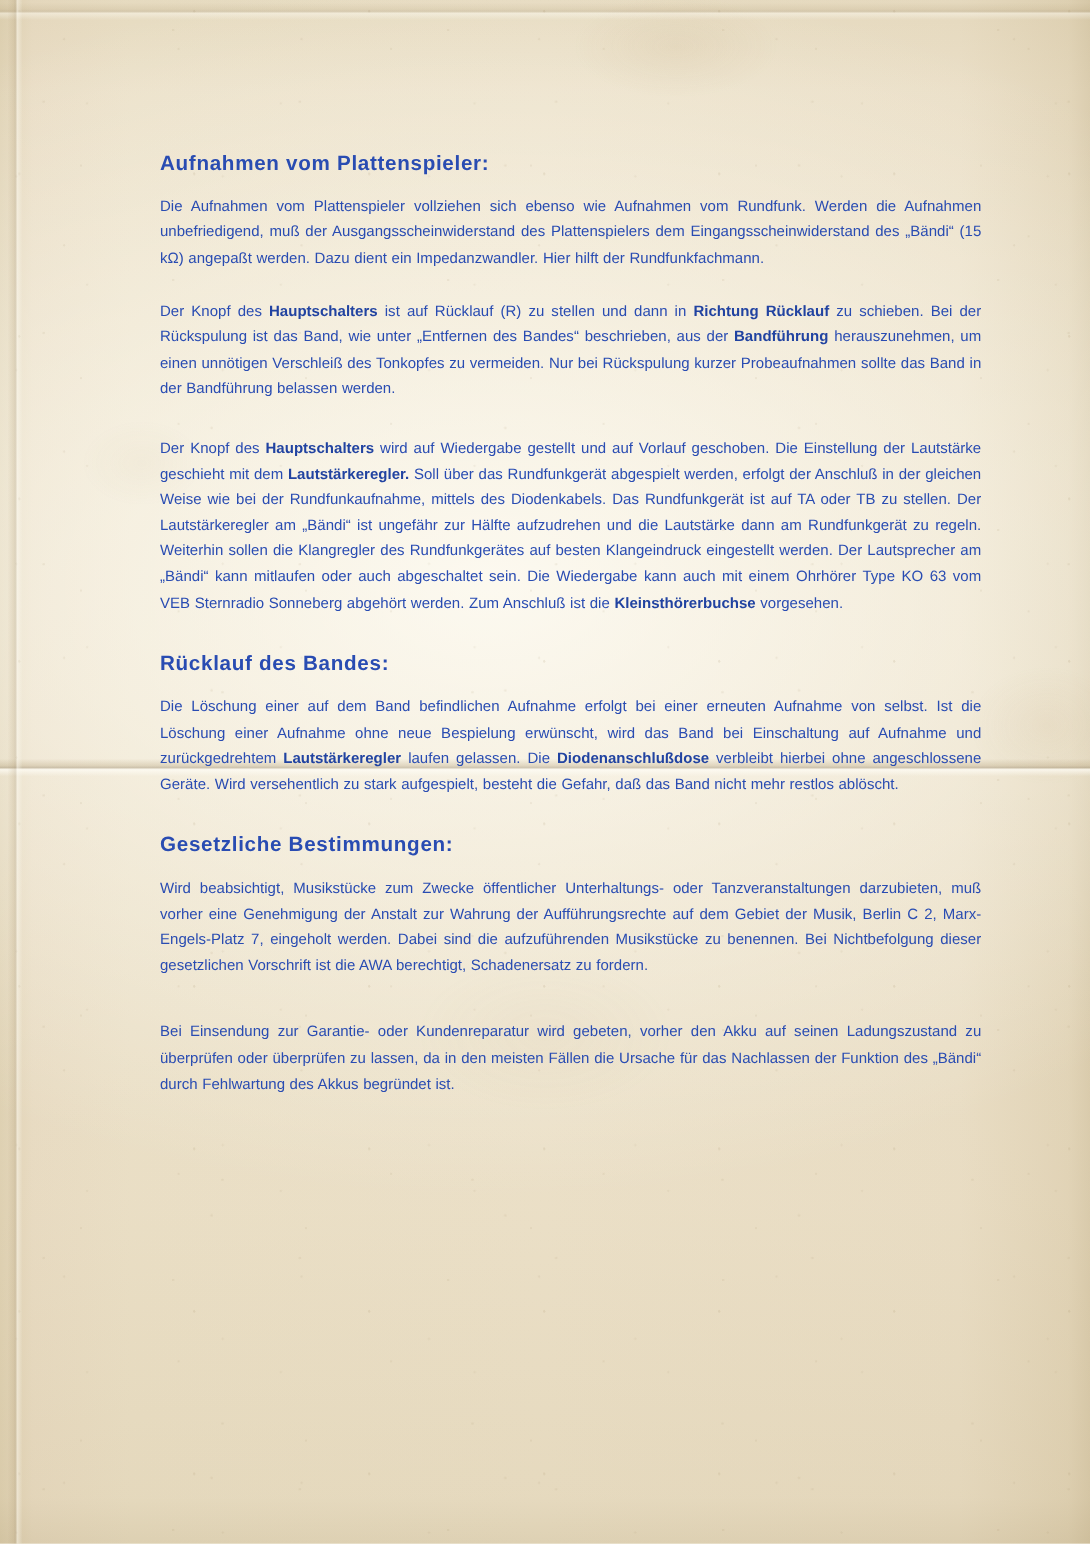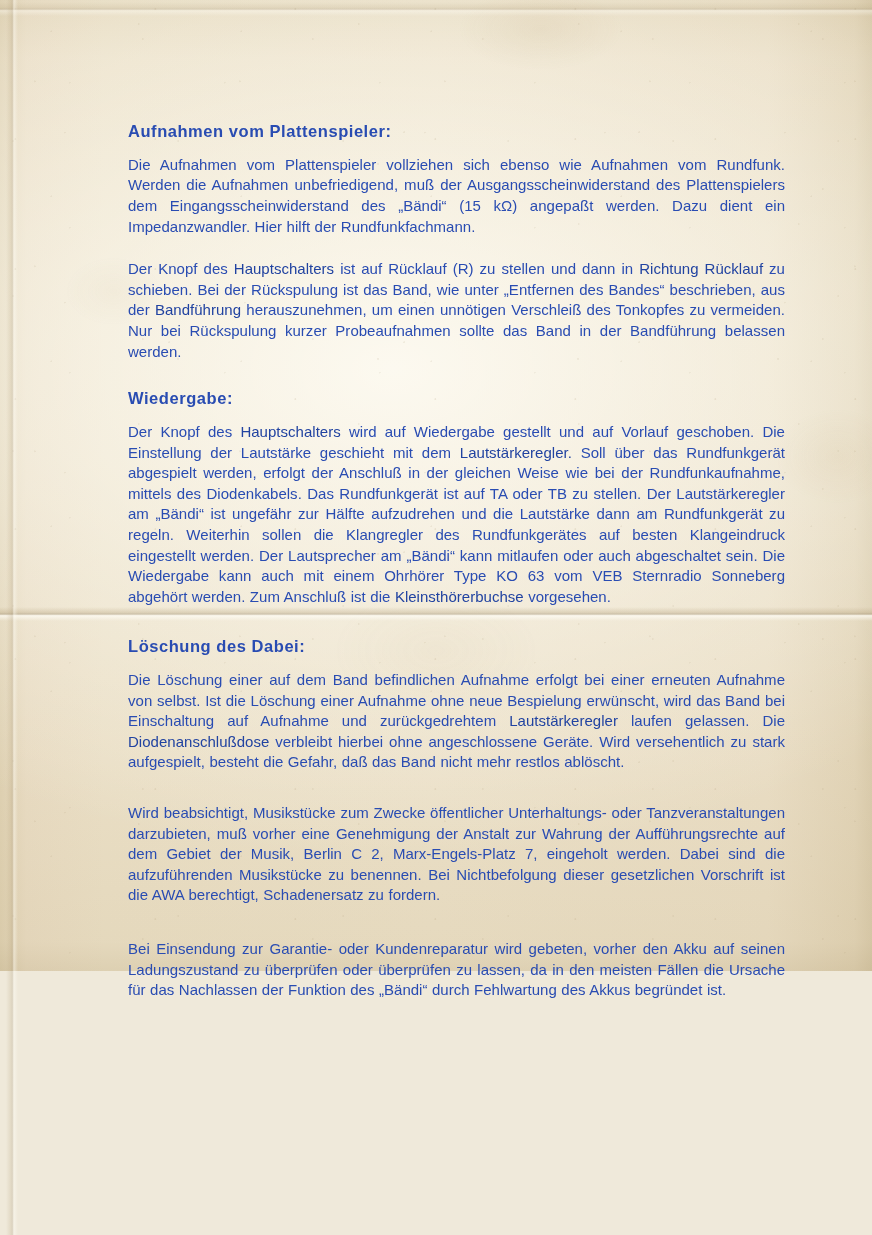--- a/index.html
+++ b/index.html
@@ -10,21 +10,21 @@
     width: 872px;
     height: 1235px;
     overflow: hidden;
     font-family: "Liberation Sans", sans-serif;
     background: #efe9da;
   }
 
   #page {
     position: relative;
     width: 872px;
-    height: 971px;
+    height: 1235px;
     box-sizing: border-box;
     background:
       radial-gradient(ellipse 1100px 700px at 45% 38%, rgba(255,253,246,0.85) 0%, rgba(255,253,246,0.0) 70%),
       linear-gradient(180deg, #efe8d7 0%, #f5efe2 6%, #f6f1e4 30%, #f4eee0 55%, #f3ecdd 78%, #eee6d4 97%, #e6ddc8 100%),
       linear-gradient(90deg, #e9e1cd 0%, #f3ecdf 3%, #f5f0e3 12%, #f6f1e5 50%, #f4eee1 88%, #ece4d2 98%, #e4dbc6 100%);
     background-blend-mode: normal, multiply, normal;
   }
 
   
   #grain {
@@ -103,32 +103,32 @@
     font-size: 16.5px;
     font-weight: bold;
     letter-spacing: .55px;
     color: #2a4cb0;
     line-height: 1.2;
     text-rendering: optimizeLegibility;
   }
 
   p.para {
     margin: 0 0 12px 0;
-    font-size: 15px;
+    font-size: 12px;
     line-height: 20.6px;
     color: #2a4cb0;
     text-align: justify;
     text-justify: inter-word;
     letter-spacing: .02px;
     word-spacing: .3px;
   }
   p.para:last-child { margin-bottom: 0; }
 
   b, .b {
-    font-weight: normal;
+    font-weight: bold;
     color: #22439f;
   }
   .spaced { letter-spacing: 1.9px; }
 
   
   #content { filter: saturate(1.02); }
 </style>
 </head>
 <body>
 
@@ -145,30 +145,30 @@
       <section class="section">
         <h2 class="heading">Aufnahmen vom Plattenspieler:</h2>
         <p class="para"><span>Die Aufnahmen vom Plattenspieler vollziehen sich ebenso wie Aufnahmen vom Rundfunk. Werden die Aufnahmen unbefriedigend, muß der Ausgangsscheinwiderstand des Plattenspielers dem Eingangsscheinwiderstand des „Bändi“ (15 kΩ) angepaßt werden. Dazu dient ein Impedanzwandler. Hier hilft der Rundfunkfachmann.</span></p>
       </section>
       <div style="height: 22px;"></div>
       <section class="section">
         <p class="para"><span>Der Knopf des </span><span class="b">Hauptschalters</span><span> ist auf Rücklauf (R) zu stellen und dann in </span><span class="b">Richtung Rücklauf</span><span> zu schieben. Bei der Rückspulung ist das Band, wie unter „Entfernen des Bandes“ beschrieben, aus der </span><span class="b">Bandführung</span><span> herauszunehmen, um einen unnötigen Verschleiß des Tonkopfes zu vermeiden. Nur bei Rückspulung kurzer Probeaufnahmen sollte das Band in der Bandführung belassen werden.</span></p>
       </section>
       <div style="height: 27px;"></div>
       <section class="section">
-        <h2 class="heading">Wiedergabe:</h2>
         <p class="para"><span>Der Knopf des </span><span class="b">Hauptschalters</span><span> wird auf Wiedergabe gestellt und auf Vorlauf geschoben. Die Einstellung der Lautstärke geschieht mit dem </span><span class="b">Lautstärkeregler.</span><span> Soll über das Rundfunkgerät abgespielt werden, erfolgt der Anschluß in der gleichen Weise wie bei der Rundfunkaufnahme, mittels des Diodenkabels. Das Rundfunkgerät ist auf TA oder TB zu stellen. Der Lautstärkeregler am „Bändi“ ist ungefähr zur Hälfte aufzudrehen und die Lautstärke dann am Rundfunkgerät zu regeln. Weiterhin sollen die Klangregler des Rundfunkgerätes auf besten Klangeindruck eingestellt werden. Der Lautsprecher am „Bändi“ kann mitlaufen oder auch abgeschaltet sein. Die Wiedergabe kann auch mit einem Ohrhörer Type KO 63 vom VEB Sternradio Sonneberg abgehört werden. Zum Anschluß ist die </span><span class="b">Kleinsthörerbuchse</span><span> vorgesehen.</span></p>
       </section>
       <div style="height: 30px;"></div>
       <section class="section">
-        <h2 class="heading">Löschung des Dabei:</h2>
+        <h2 class="heading">Rücklauf des Bandes:</h2>
         <p class="para"><span>Die Löschung einer auf dem Band befindlichen Aufnahme erfolgt bei einer erneuten Aufnahme von selbst. Ist die Löschung einer Aufnahme ohne neue Bespielung erwünscht, wird das Band bei Einschaltung auf Aufnahme und zurückgedrehtem </span><span class="b">Lautstärkeregler</span><span> laufen gelassen. Die </span><span class="b">Diodenanschlußdose</span><span> verbleibt hierbei ohne angeschlossene Geräte. Wird versehentlich zu stark aufgespielt, besteht die Gefahr, daß das Band nicht mehr restlos ablöscht.</span></p>
       </section>
       <div style="height: 30px;"></div>
       <section class="section">
+        <h2 class="heading">Gesetzliche Bestimmungen:</h2>
         <p class="para"><span>Wird beabsichtigt, Musikstücke zum Zwecke öffentlicher Unterhaltungs- oder Tanzveranstaltungen darzubieten, muß vorher eine Genehmigung der Anstalt zur Wahrung der Aufführungsrechte auf dem Gebiet der Musik, Berlin C 2, Marx-Engels-Platz 7, eingeholt werden. Dabei sind die aufzuführenden Musikstücke zu benennen. Bei Nichtbefolgung dieser gesetzlichen Vorschrift ist die AWA berechtigt, Schadenersatz zu fordern.</span></p>
       </section>
       <div style="height: 33px;"></div>
       <section class="section">
         <p class="para"><span>Bei Einsendung zur Garantie- oder Kundenreparatur wird gebeten, vorher den Akku auf seinen Ladungszustand zu überprüfen oder überprüfen zu lassen, da in den meisten Fällen die Ursache für das Nachlassen der Funktion des „Bändi“ durch Fehlwartung des Akkus begründet ist.</span></p>
       </section>
     </div>
 
 </div>
 

